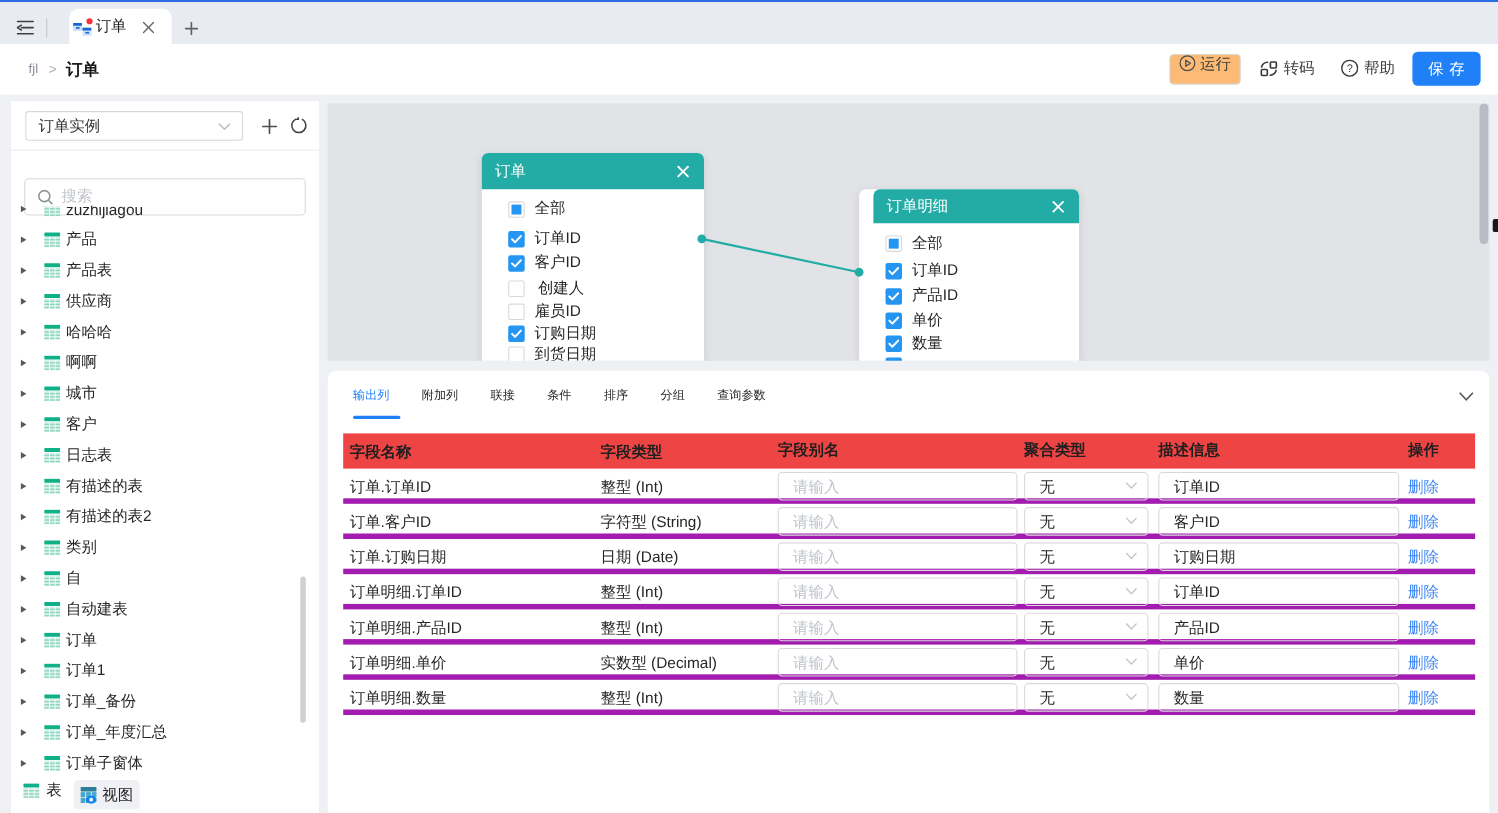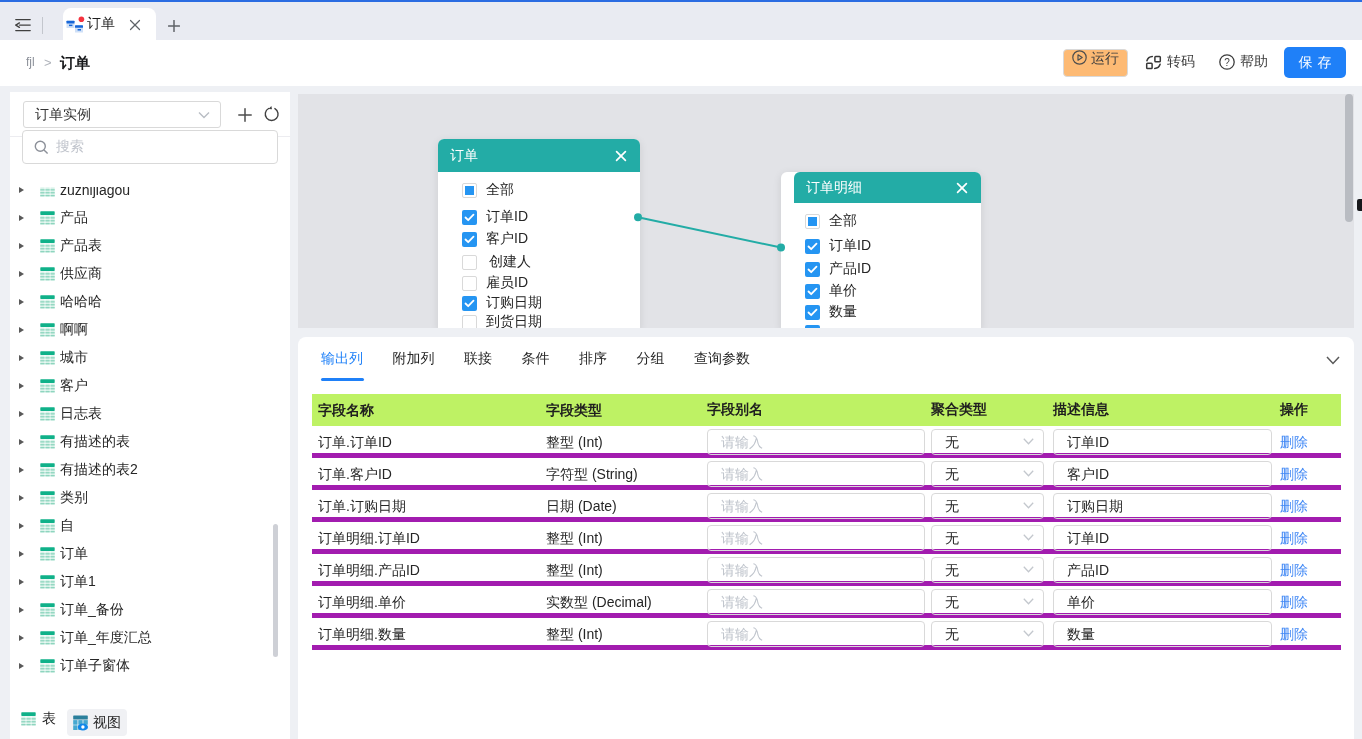--- a/index.html
+++ b/index.html
@@ -26,21 +26,21 @@
 .hbtn { display:flex; align-items:center; gap:5px; color:#3d3d3d; }
 #btn-trans { left:1145px; top:53px; }
 #btn-help { left:1219px; top:53px; }
 #btn-save { left:1284px; top:47px; width:62px; height:31px; background:#1f80f8; border-radius:5px; color:#fff; display:flex; align-items:center; justify-content:center; font-size:14px; letter-spacing:5px; text-indent:5px; }
 
 
 #sidebar { left:10px; top:92px; width:280px; height:647px; background:#fff; }
 #inst-box { left:13px; top:9px; width:198px; height:27px; border:1px solid #d9d9d9; border-radius:3px; background:#fff; display:flex; align-items:center; justify-content:space-between; padding:0 10px 0 11px; color:#333; }
 #inst-plus { left:228px; top:16px; }
 #side-divider { left:0px; top:44px; width:280px; height:1px; background:#ececf0; }
-#search-box { left:12px; top:38px; width:256px; height:34px; border:1px solid #d9d9d9; border-radius:4px; background:#fff; display:flex; align-items:center; padding-left:11px; gap:7px; }
+#search-box { left:12px; top:70px; width:256px; height:34px; border:1px solid #d9d9d9; border-radius:4px; background:#fff; display:flex; align-items:center; padding-left:11px; gap:7px; }
 #search-box span { color:#c0c4cc; }
 #tree { left:0; top:95px; width:272px; height:521px; overflow:hidden; }
 .trow { height:28px; display:flex; align-items:center; padding-left:9px; }
 .tri { width:0; height:0; border-left:5px solid #595959; border-top:3.5px solid transparent; border-bottom:3.5px solid transparent; margin-right:16px; flex:0 0 5px; }
 .ticon { margin-right:5px; flex:0 0 15px; }
 #side-thumb { left:263px; top:432px; width:5px; height:133px; background:#ced0d6; border-radius:3px; }
 #side-bottom { left:0; bottom:0; width:280px; height:40px; display:flex; align-items:center; padding-left:11px; gap:1px; }
 #chip-view { display:flex; align-items:center; gap:5px; background:#f0f1f4; border-radius:4px; height:27px; padding:0 6px; margin-left:10px; margin-top:7px; }
 
 
@@ -51,25 +51,25 @@
 .crow { position:absolute; left:24px; display:flex; align-items:center; gap:9px; height:20px; }
 .cb { width:15px; height:15px; border-radius:2px; flex:0 0 15px; }
 .cb-on { background:#2595f2; display:flex; align-items:center; justify-content:center; }
 .cb-off { background:#fff; border:1px solid #d9d9d9; }
 .cb-ind { background:#fff; border:1px solid #d9d9d9; display:flex; align-items:center; justify-content:center; }
 .cb-ind i { display:block; width:9px; height:9px; background:#2595f2; }
 #cv-thumb { left:1047px; top:0px; width:8px; height:128px; background:#b9bcc2; border-radius:4px; }
 
 
 #panel { left:298px; top:337px; width:1056px; height:402px; background:#fff; border-radius:8px 8px 0 0; }
-#ptabs { left:23px; top:0px; height:44px; display:flex; gap:29.5px; align-items:center; font-size:14px; color:#262626; }
+#ptabs { left:23px; top:0px; height:44px; display:flex; gap:29.5px; align-items:center; font-size:11px; color:#262626; }
 #ptabs .on { color:#1f80f8; }
 #underline { left:23px; top:41px; width:43px; height:3px; background:#1f80f8; border-radius:2px; }
 #pchev { left:1028px; top:19px; }
-#thead { left:14px; top:57px; width:1029px; height:32px; background:#bef264; display:flex; align-items:center; font-weight:700; color:#1f1f1f; }
+#thead { left:14px; top:57px; width:1029px; height:32px; background:#ef4444; display:flex; align-items:center; font-weight:700; color:#1f1f1f; }
 .trb { position:absolute; left:14px; width:1029px; height:32px; border-bottom:5px solid #a21caf; }
 .c1 { position:absolute; left:6px; top:0; height:32px; line-height:32px; }
 .c2 { position:absolute; left:234px; top:0; height:32px; line-height:32px; }
 .c3i { position:absolute; left:395px; top:3px; width:218px; height:26px; border:1px solid #d9d9d9; border-radius:4px; line-height:24px; padding-left:13px; color:#bfc4cc; }
 .c4s { position:absolute; left:619px; top:3px; width:113px; height:26px; border:1px solid #d9d9d9; border-radius:4px; line-height:24px; padding-left:13px; color:#262626; }
 .c4s svg { position:absolute; right:9px; top:8px; }
 .c5i { position:absolute; left:741px; top:3px; width:219px; height:26px; border:1px solid #d9d9d9; border-radius:4px; line-height:24px; padding-left:13px; color:#262626; }
 .c6 { position:absolute; left:968px; top:0; height:32px; line-height:32px; color:#3f87f5; }
 </style>
 </head>
@@ -448,20 +448,43 @@
               <rect x="10.5" y="6.2" width="4.2" height="1.3"></rect>
               <rect x="0.3" y="9.1" width="4.3" height="1.3"></rect>
               <rect x="5.4" y="9.1" width="4.3" height="1.3"></rect>
               <rect x="10.5" y="9.1" width="4.2" height="1.3"></rect>
               <rect x="0.3" y="12" width="4.3" height="1.3"></rect>
               <rect x="5.4" y="12" width="4.3" height="1.3"></rect>
               <rect x="10.5" y="12" width="4.2" height="1.3"></rect>
             </g>
           </svg>
           <span>自</span>
+        </div>
+        <div class="trow">
+          <span class="tri"></span>
+          <svg class="ticon" width="15" height="14" viewBox="0 0 15 14">
+            <rect x="0.3" y="0.3" width="14.4" height="3.6" rx="0.6" fill="#10b189"></rect>
+            <g fill="#d9f2e9">
+              <rect x="0.3" y="4.4" width="4.3" height="9.3"></rect>
+              <rect x="5.4" y="4.4" width="4.3" height="9.3"></rect>
+              <rect x="10.5" y="4.4" width="4.2" height="9.3"></rect>
+            </g>
+            <g fill="#8ed5bf">
+              <rect x="0.3" y="6.2" width="4.3" height="1.3"></rect>
+              <rect x="5.4" y="6.2" width="4.3" height="1.3"></rect>
+              <rect x="10.5" y="6.2" width="4.2" height="1.3"></rect>
+              <rect x="0.3" y="9.1" width="4.3" height="1.3"></rect>
+              <rect x="5.4" y="9.1" width="4.3" height="1.3"></rect>
+              <rect x="10.5" y="9.1" width="4.2" height="1.3"></rect>
+              <rect x="0.3" y="12" width="4.3" height="1.3"></rect>
+              <rect x="5.4" y="12" width="4.3" height="1.3"></rect>
+              <rect x="10.5" y="12" width="4.2" height="1.3"></rect>
+            </g>
+          </svg>
+          <span>自动建表</span>
         </div>
         <div class="trow">
           <span class="tri"></span>
           <svg class="ticon" width="15" height="14" viewBox="0 0 15 14">
             <rect x="0.3" y="0.3" width="14.4" height="3.6" rx="0.6" fill="#10b189"></rect>
             <g fill="#d9f2e9">
               <rect x="0.3" y="4.4" width="4.3" height="9.3"></rect>
               <rect x="5.4" y="4.4" width="4.3" height="9.3"></rect>
               <rect x="10.5" y="4.4" width="4.2" height="9.3"></rect>
             </g>

